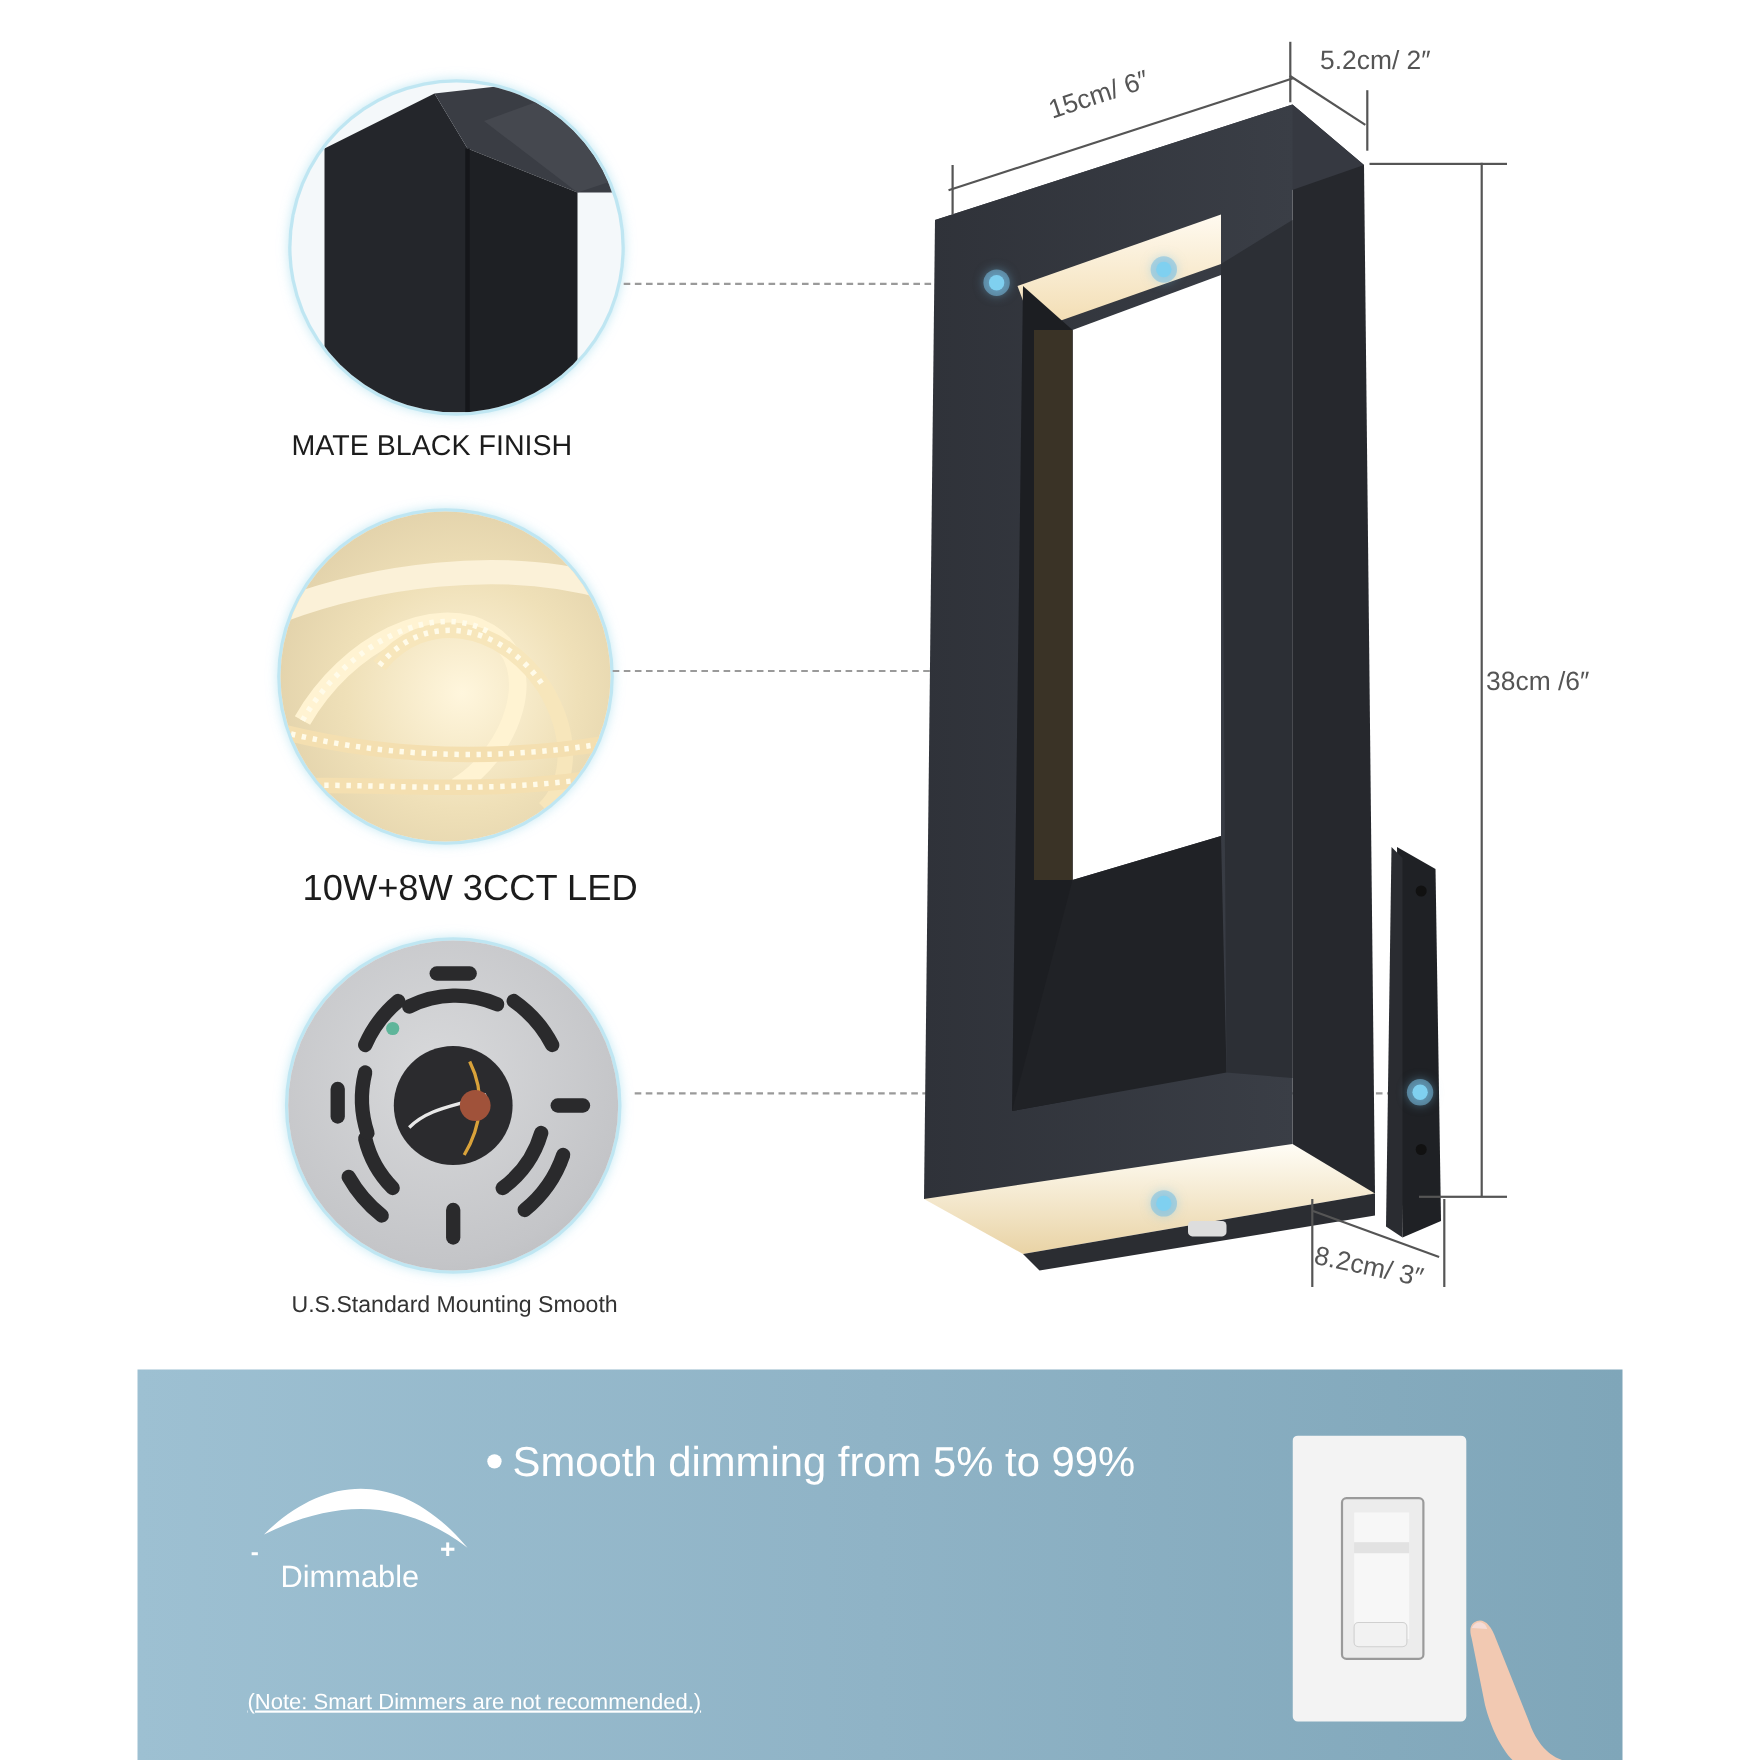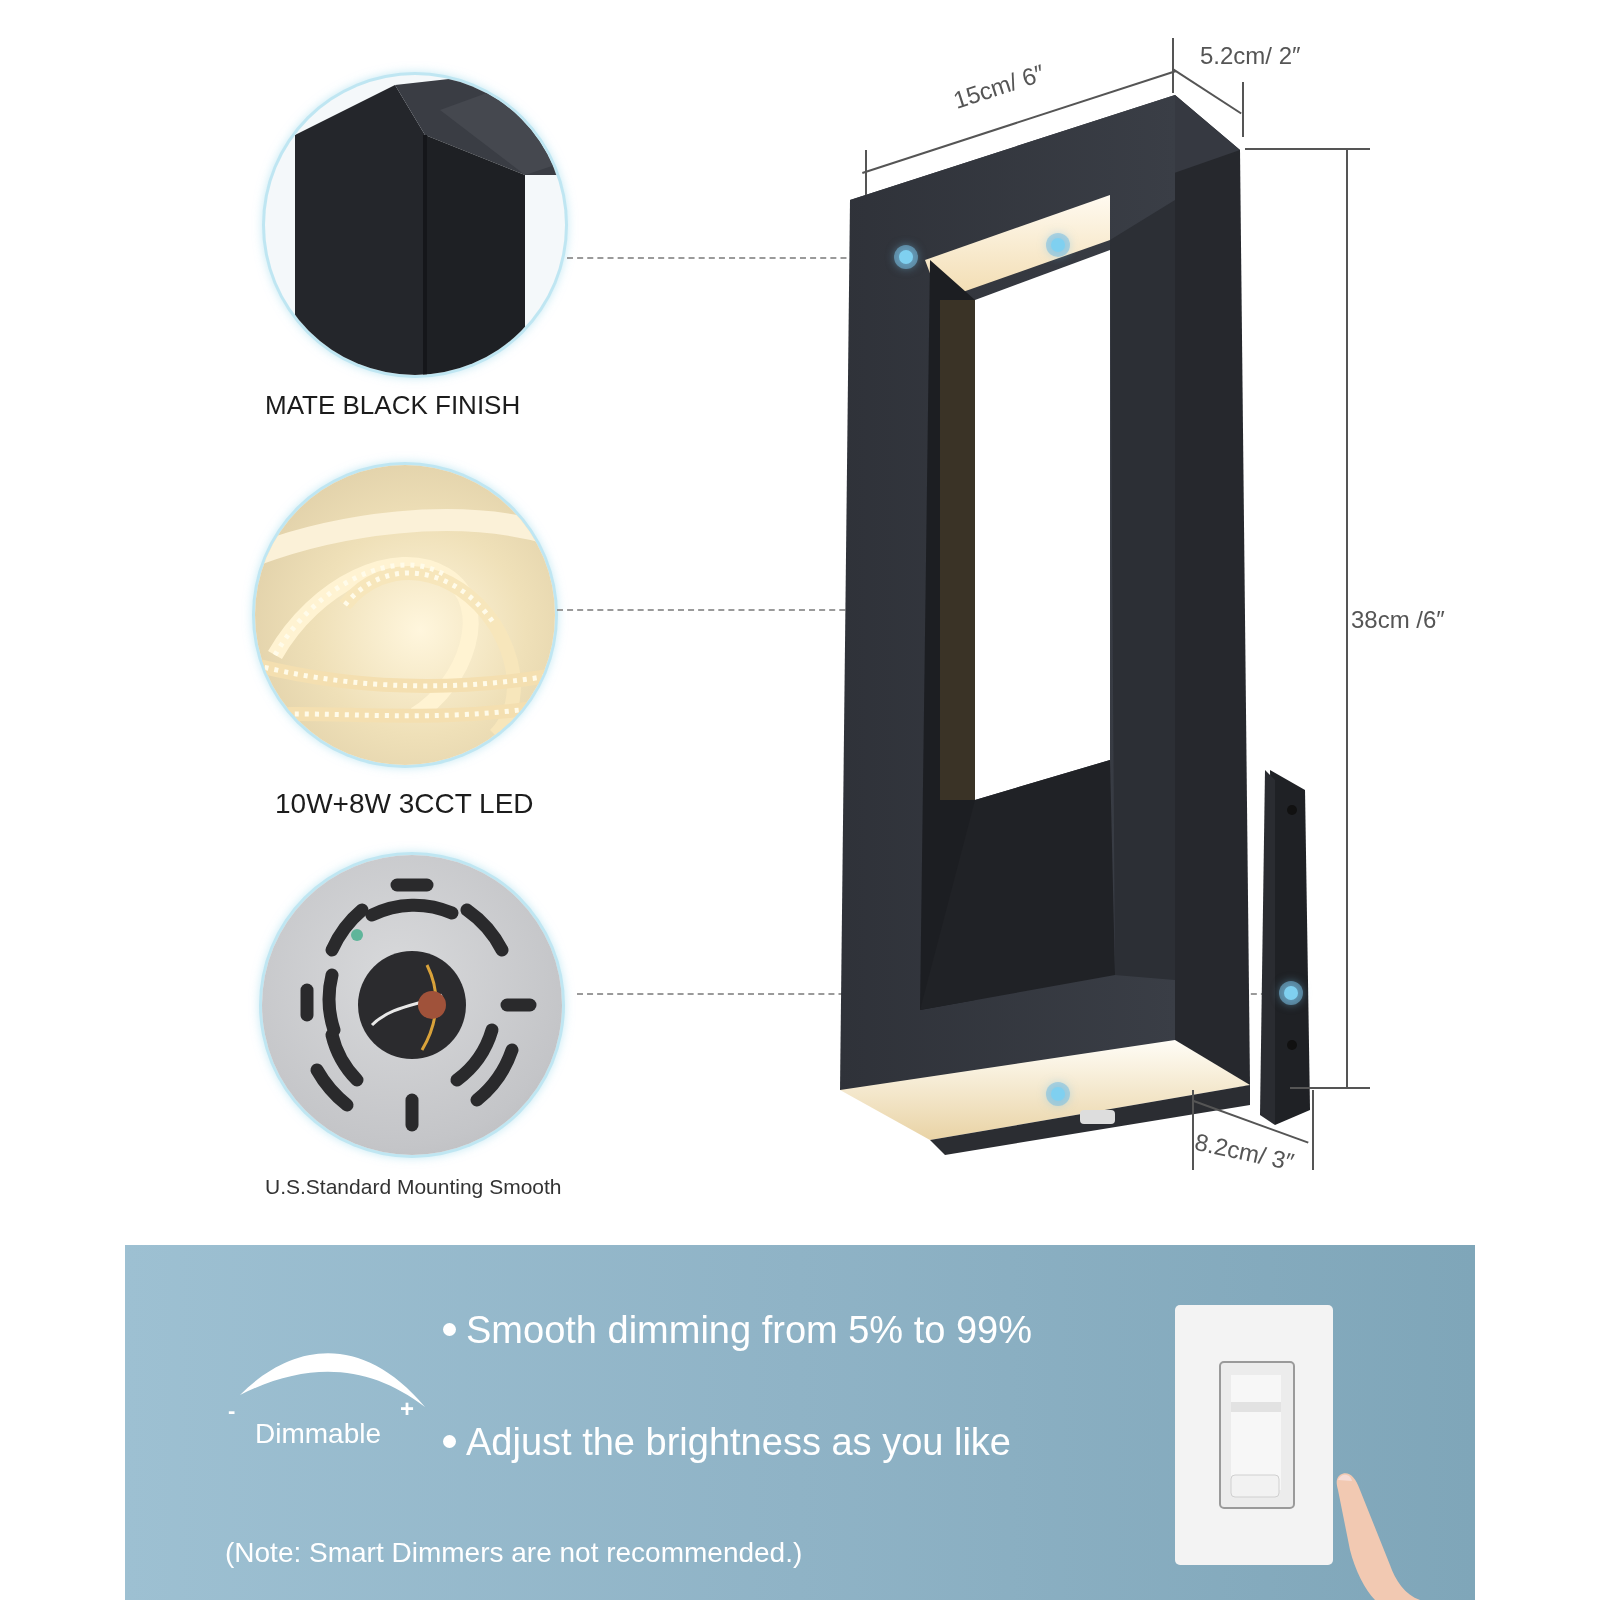--- a/index.html
+++ b/index.html
@@ -14,21 +14,21 @@
   .dash-v { position:absolute; width:0; border-left:2px dashed #9a9a9a; }
   .dot { position:absolute; width:14px; height:14px; border-radius:50%; background:#7fd0f0; box-shadow:0 0 0 5px rgba(120,190,225,0.55), 0 0 10px 4px rgba(120,200,240,0.5); }
 
   .dim-line { position:absolute; background:#555; }
   .dim-text { position:absolute; color:#555; font-size:24px; white-space:nowrap; }
 
   
   .panel { position:absolute; left:125px; top:1245px; width:1350px; height:355px; background:linear-gradient(90deg,#9dc0d2 0%, #8fb3c6 50%, #7fa6b9 100%); }
   .bullet { position:absolute; color:#ffffff; font-size:38px; white-space:nowrap; }
   .bullet .b { display:inline-block; width:13px; height:13px; border-radius:50%; background:#fff; margin-right:10px; vertical-align:middle; position:relative; top:-3px; }
-  .note { position:absolute; color:#ffffff; font-size:28px; white-space:nowrap; }
+  .note { position:absolute; color:#ffffff; font-size:20px; white-space:nowrap;text-decoration:underline; }
 </style>
 </head>
 <body>
 
 <div class="circle" style="left:265px;top:75px;width:300px;height:300px;background:#f4f8fa;">
   <svg width="300" height="300" viewBox="0 0 300 300">
     <polygon points="30,60 130,10 160,60 160,300 30,300" fill="#24262b"></polygon>
     <polygon points="130,10 220,0 300,80 300,100 260,100 160,60" fill="#3a3d44"></polygon>
     <polygon points="160,60 260,100 260,300 160,300" fill="#1e2024"></polygon>
     <polygon points="175,35 230,15 300,70 290,90 260,100" fill="#45484f"></polygon>
@@ -43,21 +43,21 @@
     <path d="M20,190 C60,120 140,80 190,110 C240,140 210,220 160,250" stroke="#fff3d2" stroke-width="16" fill="none"></path>
     <path d="M90,140 C130,90 200,100 240,160 C270,210 260,250 240,270" stroke="#f7e6bb" stroke-width="14" fill="none"></path>
     <path d="M0,200 C80,220 180,230 300,210" stroke="#f4dfb0" stroke-width="14" fill="none"></path>
     <path d="M0,250 C80,245 180,260 300,240" stroke="#f4dfb0" stroke-width="14" fill="none"></path>
     <path d="M20,190 C60,120 140,80 190,110" stroke="#fffbe9" stroke-width="5" stroke-dasharray="4 6" fill="none"></path>
     <path d="M0,200 C80,220 180,230 300,210" stroke="#fffbe9" stroke-width="5" stroke-dasharray="4 6" fill="none"></path>
     <path d="M0,250 C80,245 180,260 300,240" stroke="#fffbe9" stroke-width="5" stroke-dasharray="4 6" fill="none"></path>
     <path d="M90,140 C130,90 200,100 240,160" stroke="#fffbe9" stroke-width="5" stroke-dasharray="4 6" fill="none"></path>
   </svg>
 </div>
-<div class="label" style="left:275px;top:788px;font-size:28px;">10W+8W 3CCT LED</div>
+<div class="label" style="left:275px;top:788px;font-size:33px;">10W+8W 3CCT LED</div>
 
 <div class="circle" style="left:262px;top:855px;width:300px;height:300px;background:radial-gradient(circle at 45% 40%, #d8d9db 0%, #c4c5c8 70%, #b6b7ba 100%);">
   <svg width="300" height="300" viewBox="0 0 300 300">
     <circle cx="150" cy="150" r="54" fill="#2b2b2e"></circle>
     <path d="M110,170 C130,150 160,150 180,140" stroke="#e8e8e8" stroke-width="3" fill="none"></path>
     <path d="M165,110 C180,140 175,170 160,195" stroke="#d9a23a" stroke-width="3" fill="none"></path>
     <circle cx="170" cy="150" r="14" fill="#a0523a"></circle>
     <g stroke="#2a2a2c" stroke-width="13" stroke-linecap="round" fill="none">
       <line x1="135" y1="30" x2="165" y2="30"></line>
       <path d="M110,60 A95,95 0 0 1 190,58"></path>
@@ -152,21 +152,20 @@
 <div class="panel">
 
   <svg class="abs" style="left:105px;top:90px;" width="200" height="80" viewBox="0 0 200 80">
     <path d="M10,60 C60,10 130,-5 195,72 C140,30 80,25 10,60 Z" fill="#ffffff"></path>
   </svg>
   <div class="abs" style="left:103px;top:153px;color:#fff;font-size:22px;font-weight:bold;">-</div>
   <div class="abs" style="left:275px;top:150px;color:#fff;font-size:24px;font-weight:bold;">+</div>
   <div class="abs" style="left:130px;top:173px;color:#fff;font-size:28px;font-weight:normal;">Dimmable</div>
 
   <div class="bullet" style="left:318px;top:64px;"><span class="b"></span><span>Smooth dimming from 5% to 99%</span></div>
-  <div class="bullet" style="left:318px;top:176px;"><span class="b"></span><span>Adjust the brightness as you like</span></div>
 
   <div class="note" style="left:100px;top:292px;">(Note: Smart Dimmers are not recommended.)</div>
 
   <svg class="abs" style="left:1050px;top:60px;" width="260" height="295" viewBox="0 0 260 295">
     <rect x="0" y="0" width="158" height="260" rx="5" fill="#f3f3f3"></rect>
     <rect x="45" y="57" width="74" height="146" rx="4" fill="#ececec" stroke="#9a9a9a" stroke-width="2"></rect>
     <rect x="56" y="70" width="50" height="115" fill="#f7f7f7"></rect>
     <rect x="56" y="97" width="50" height="10" fill="#e2e2e2"></rect>
     <rect x="56" y="170" width="48" height="22" rx="4" fill="#f2f2f2" stroke="#d0d0d0"></rect>
     <path d="M165,170 C172,165 180,170 185,185 L215,260 C220,275 230,290 245,295 L200,295 C190,285 180,265 175,245 L163,185 C161,178 161,173 165,170 Z" fill="#f2c9b2"></path>

